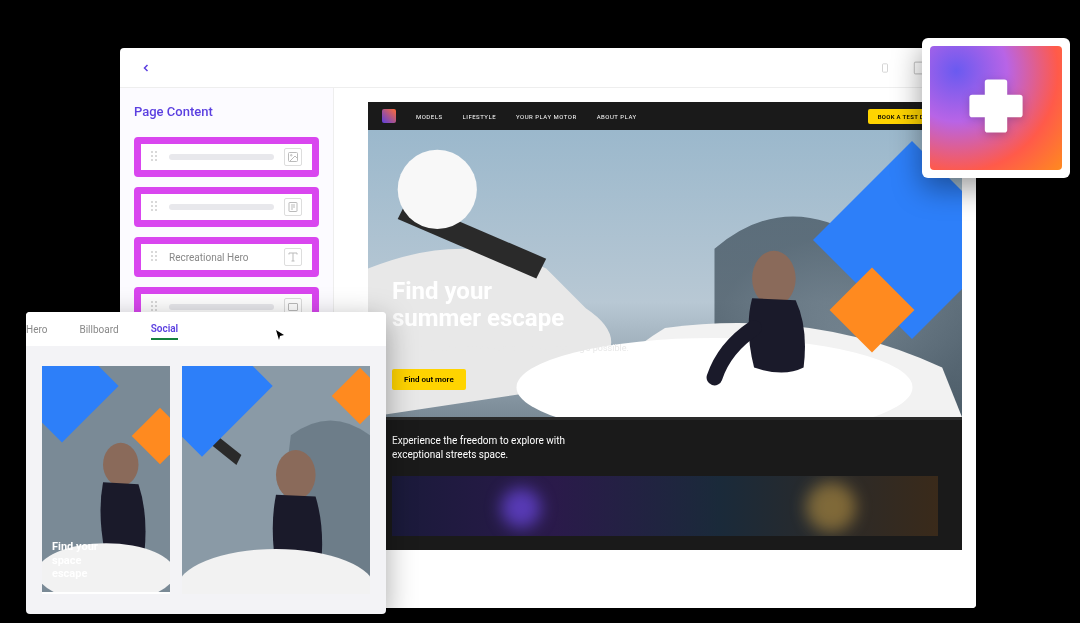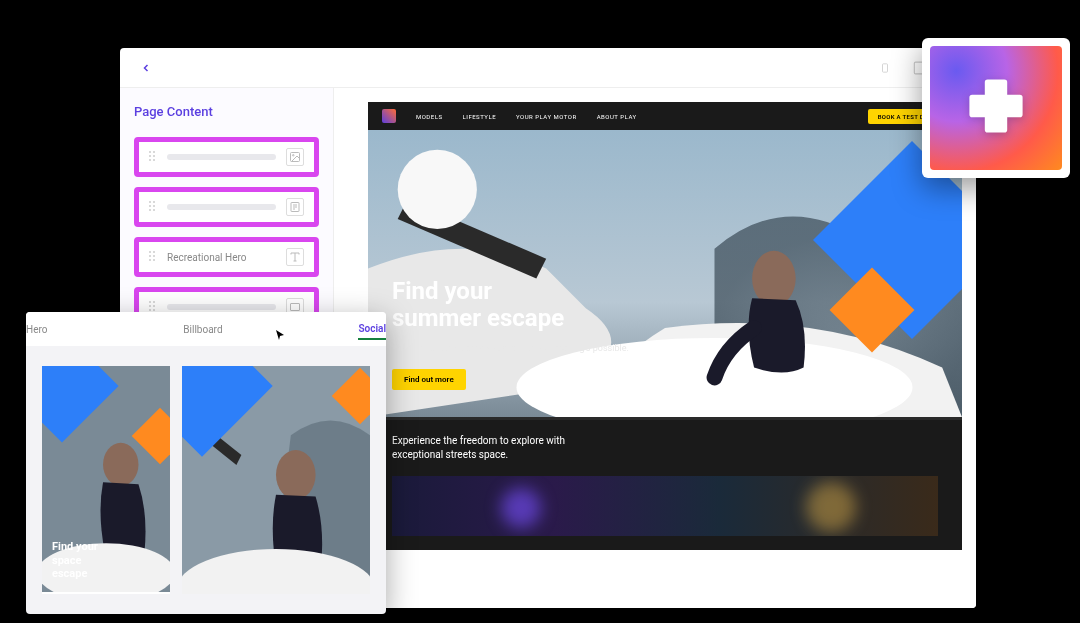--- a/index.html
+++ b/index.html
@@ -61,21 +61,21 @@
     padding: 16px 14px;
   }
   .sidebar-title {
     color: #5b3fe0;
     font-size: 13px;
     font-weight: 500;
     margin-bottom: 18px;
   }
   .content-block {
     background: #fff;
-    border: 5px solid #d946ef;
+    border: 7px solid #d946ef;
     border-radius: 4px;
     height: 40px;
     margin-bottom: 10px;
     display: flex;
     align-items: center;
     padding: 0 10px;
     gap: 10px;
   }
   .drag-handle {
     width: 8px; height: 12px;
@@ -235,21 +235,21 @@
     background: #f3f3f6;
     border-radius: 4px;
     box-shadow: 0 8px 30px rgba(0,0,0,.35);
     overflow: hidden;
   }
   .preview-tabs {
     height: 34px;
     background: #fff;
     display: flex;
     align-items: center;
-    justify-content: space-between;
+    justify-content: flex-start;
     gap: 32px;
     font-size: 10px;
     position: relative;
   }
   .preview-tab { color: #888; cursor: pointer; padding: 4px 0; }
   .preview-tab.active { color: #5b3fe0; font-weight: 600; border-bottom: 2px solid #15803d; }
   .cursor-mark {
     position: absolute;
     right: 100px;
     bottom: 2px;

